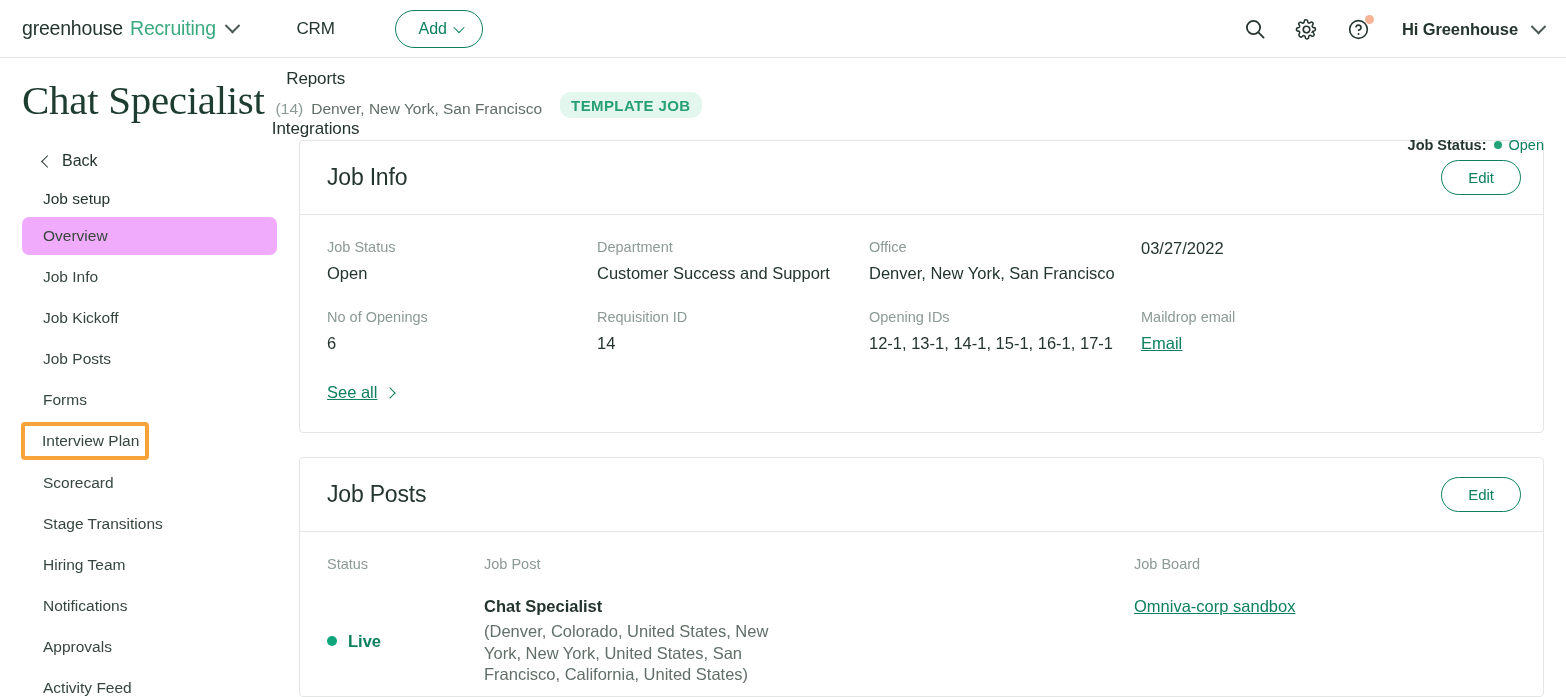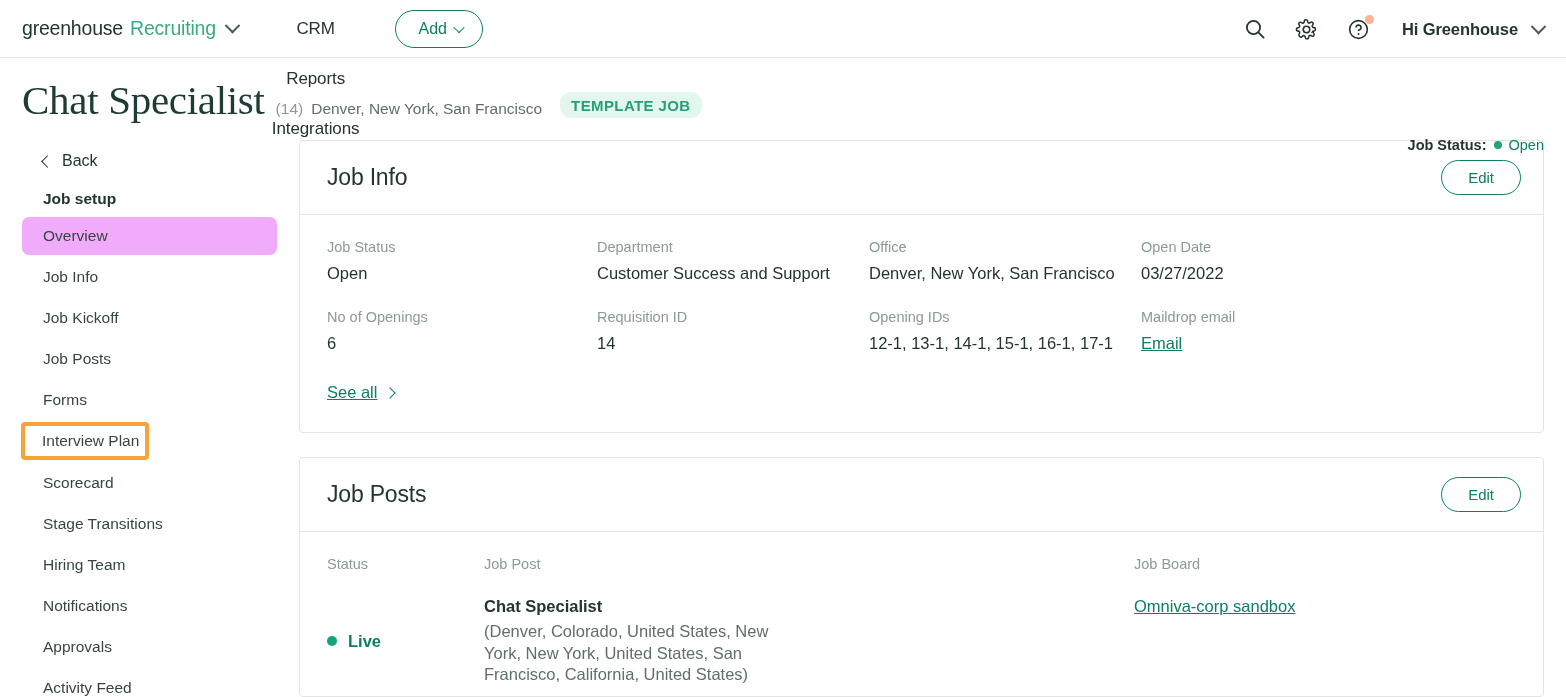--- a/index.html
+++ b/index.html
@@ -177,21 +177,21 @@
     cursor: pointer;
   }
   .back-chevron {
     width: 9px; height: 9px;
     border-left: 1.7px solid #24352e;
     border-bottom: 1.7px solid #24352e;
     transform: rotate(45deg);
   }
   .side-heading {
     font-size: 15.5px;
-    font-weight: bold;
+    font-weight: normal;
     color: #24352e;
     padding: 14px 0 9px 21px;
   }
   .side-item {
     font-size: 15.5px;
     color: #36463f;
     padding: 9px 0 9px 21px;
     margin-bottom: 3px;
     border-radius: 7px;
     cursor: pointer;
@@ -423,21 +423,20 @@
           </div>
           <div>
             <div class="field-label">Department</div>
             <div class="field-value">Customer Success and Support</div>
           </div>
           <div>
             <div class="field-label">Office</div>
             <div class="field-value">Denver, New York, San Francisco</div>
           </div>
           <div>
-            <div class="field-label">Open Date</div>
             <div class="field-value">03/27/2022</div>
           </div>
 
           <div>
             <div class="field-label">No of Openings</div>
             <div class="field-value">6</div>
           </div>
           <div>
             <div class="field-label">Requisition ID</div>
             <div class="field-value">14</div>

